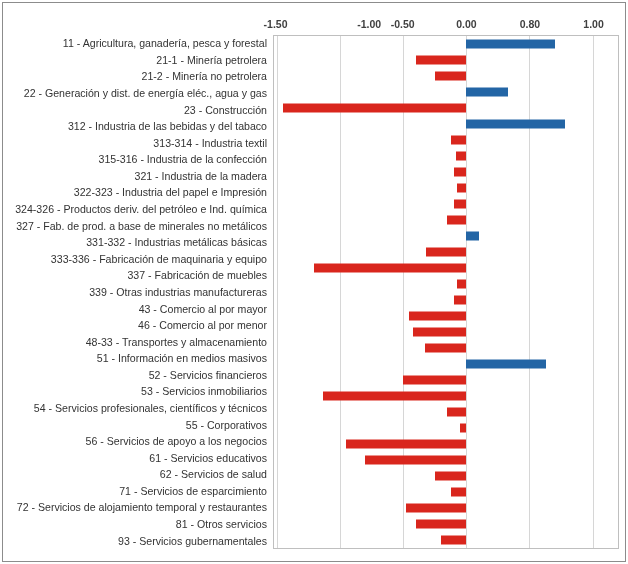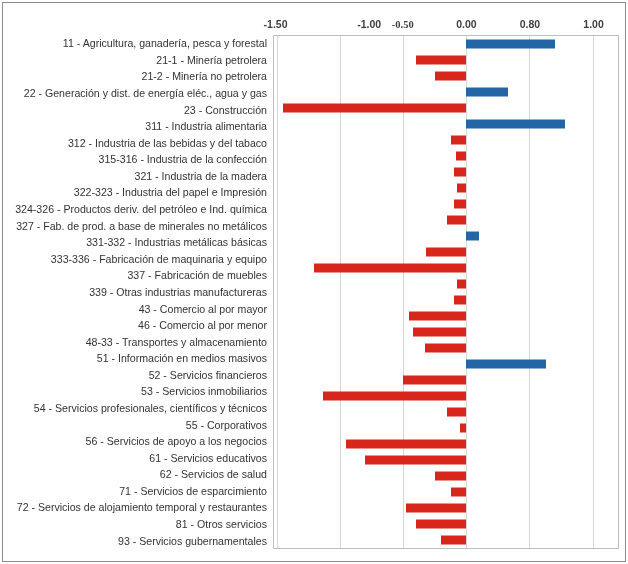--- a/index.html
+++ b/index.html
@@ -109,35 +109,35 @@
 </head>
 <body>
 
 <div class="frame">
   <div class="chart">
     <div class="header">
       <div class="spacer"></div>
       <div class="axis">
           <span class="tick" style="left: 0.735294%;">-1.50</span>
           <span class="tick" style="left: 19.1176%; margin-left: 30px;">-1.00</span>
-          <span class="tick" style="left: 37.5%; font-family: Liberation Serif, serif;">-0.50</span>
+          <span class="tick" style="left: 37.5%;">-0.50</span>
           <span class="tick" style="left: 55.8824%;">0.00</span>
           <span class="tick" style="left: 74.2647%;">0.80</span>
           <span class="tick" style="left: 92.6471%;">1.00</span>
         </div>
     </div>
     <div class="body">
       <div class="labels">
           <div class="cat-label">11 - Agricultura, ganadería, pesca y forestal</div>
           <div class="cat-label">21-1 - Minería petrolera</div>
           <div class="cat-label">21-2 - Minería no petrolera</div>
           <div class="cat-label">22 - Generación y dist. de energía eléc., agua y gas</div>
           <div class="cat-label">23 - Construcción</div>
-          <div class="cat-label">311 - Industria alimentaria</div>
           <div class="cat-label">312 - Industria de las bebidas y del tabaco</div>
+          <div class="cat-label">313-314 - Industria textil</div>
           <div class="cat-label">315-316 - Industria de la confección</div>
           <div class="cat-label">321 - Industria de la madera</div>
           <div class="cat-label">322-323 - Industria del papel e Impresión</div>
           <div class="cat-label">324-326 - Productos deriv. del petróleo e Ind. química</div>
           <div class="cat-label">327 - Fab. de prod. a base de minerales no metálicos</div>
           <div class="cat-label">331-332 - Industrias metálicas básicas</div>
           <div class="cat-label">333-336 - Fabricación de maquinaria y equipo</div>
           <div class="cat-label">337 - Fabricación de muebles</div>
           <div class="cat-label">339 - Otras industrias manufactureras</div>
           <div class="cat-label">43 - Comercio al por mayor</div>

